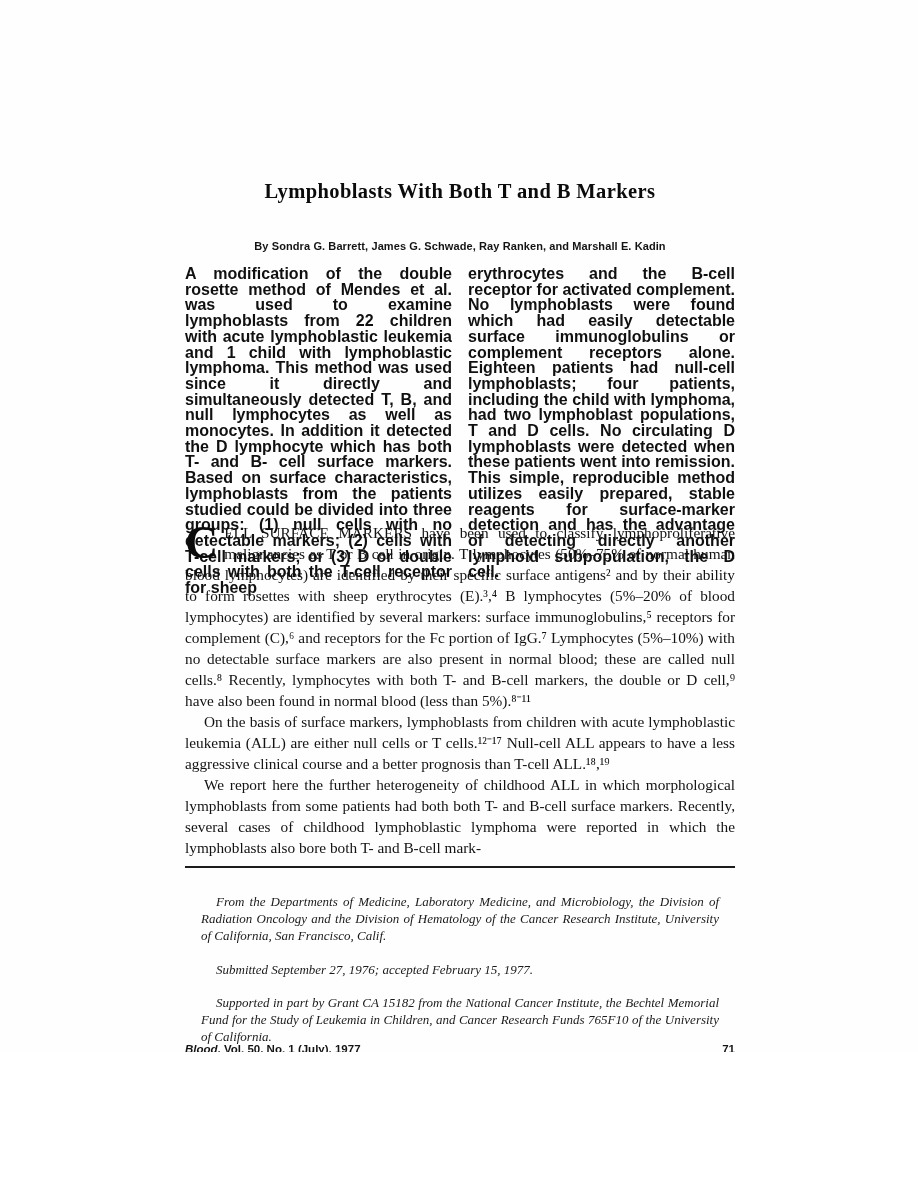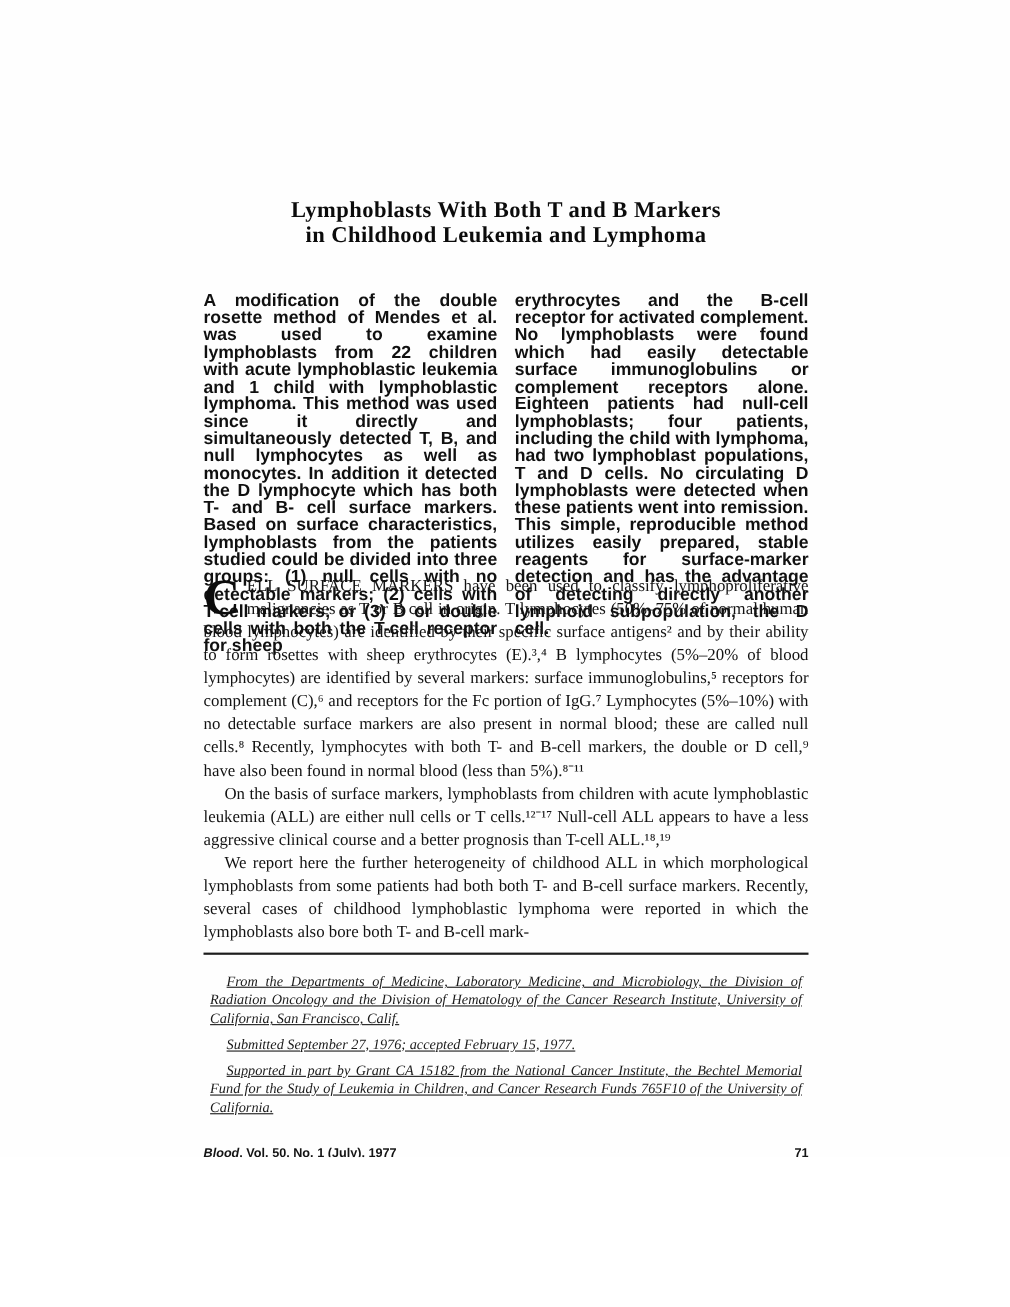--- a/index.html
+++ b/index.html
@@ -90,44 +90,44 @@
   
   .footnotes {
     top: 877px;
     font-family: "Liberation Serif", serif;
     font-style: italic;
     font-size: 13px;
     line-height: 17.2px;
     text-align: justify;
     color: #1a1a1a;
   }
-  .footnotes p { margin: 6px; text-indent: 15px; text-decoration: underline; }
+  .footnotes p { margin: 16px; text-indent: 15px; }
   
   .footer {
     top: 1043px;
     display: flex;
     justify-content: space-between;
     align-items: baseline;
     font-family: "Liberation Sans", sans-serif;
     font-weight: bold;
     font-size: 11.5px;
     color: #141414;
   }
   .journal-name { font-style: italic; }
 </style>
 </head>
 <body>
 
 <div class="page">
 
   <h1 class="col title">
     <span class="title-line">Lymphoblasts With Both T and B Markers</span>
-    <span class="title-line">in Childhood Leukemia and Lymphoma</span>
   </h1>
 
+  <div class="col byline">By Sondra G. Barrett, James G. Schwade, Ray Ranken, and Marshall E. Kadin</div>
 
   <div class="col abstract">
     <p class="abs-col">A modification of the double rosette method of Mendes et al. was used to examine lymphoblasts from 22 children with acute lymphoblastic leukemia and 1 child with lymphoblastic lymphoma. This method was used since it directly and simultaneously detected T, B, and null lymphocytes as well as monocytes. In addition it detected the D lymphocyte which has both T- and B- cell surface markers. Based on surface characteristics, lymphoblasts from the patients studied could be divided into three groups: (1) null cells with no detectable markers; (2) cells with T-cell markers; or (3) D or double cells with both the T-cell receptor for sheep</p>
     <p class="abs-col">erythrocytes and the B-cell receptor for activated complement. No lymphoblasts were found which had easily detectable surface immunoglobulins or complement receptors alone. Eighteen patients had null-cell lymphoblasts; four patients, including the child with lymphoma, had two lymphoblast populations, T and D cells. No circulating D lymphoblasts were detected when these patients went into remission. This simple, reproducible method utilizes easily prepared, stable reagents for surface-marker detection and has the advantage of detecting directly another lymphoid subpopulation, the D cell.</p>
   </div>
 
   <div class="col body-text">
     <p><span class="dropcap">C</span><span>ELL SURFACE MARKERS have been used to classify lymphoproliferative malignancies as T or B cell in origin. T lymphocytes (50%–75% of normal human blood lymphocytes) are identified by their specific surface antigens² and by their ability to form rosettes with sheep erythrocytes (E).³,⁴ B lymphocytes (5%–20% of blood lymphocytes) are identified by several markers: surface immunoglobulins,⁵ receptors for complement (C),⁶ and receptors for the Fc portion of IgG.⁷ Lymphocytes (5%–10%) with no detectable surface markers are also present in normal blood; these are called null cells.⁸ Recently, lymphocytes with both T- and B-cell markers, the double or D cell,⁹ have also been found in normal blood (less than 5%).⁸⁻¹¹</span></p>
     <p class="indented">On the basis of surface markers, lymphoblasts from children with acute lymphoblastic leukemia (ALL) are either null cells or T cells.¹²⁻¹⁷ Null-cell ALL appears to have a less aggressive clinical course and a better prognosis than T-cell ALL.¹⁸,¹⁹</p>
     <p class="indented">We report here the further heterogeneity of childhood ALL in which morphological lymphoblasts from some patients had both both T- and B-cell surface markers. Recently, several cases of childhood lymphoblastic lymphoma were reported in which the lymphoblasts also bore both T- and B-cell mark-</p>

